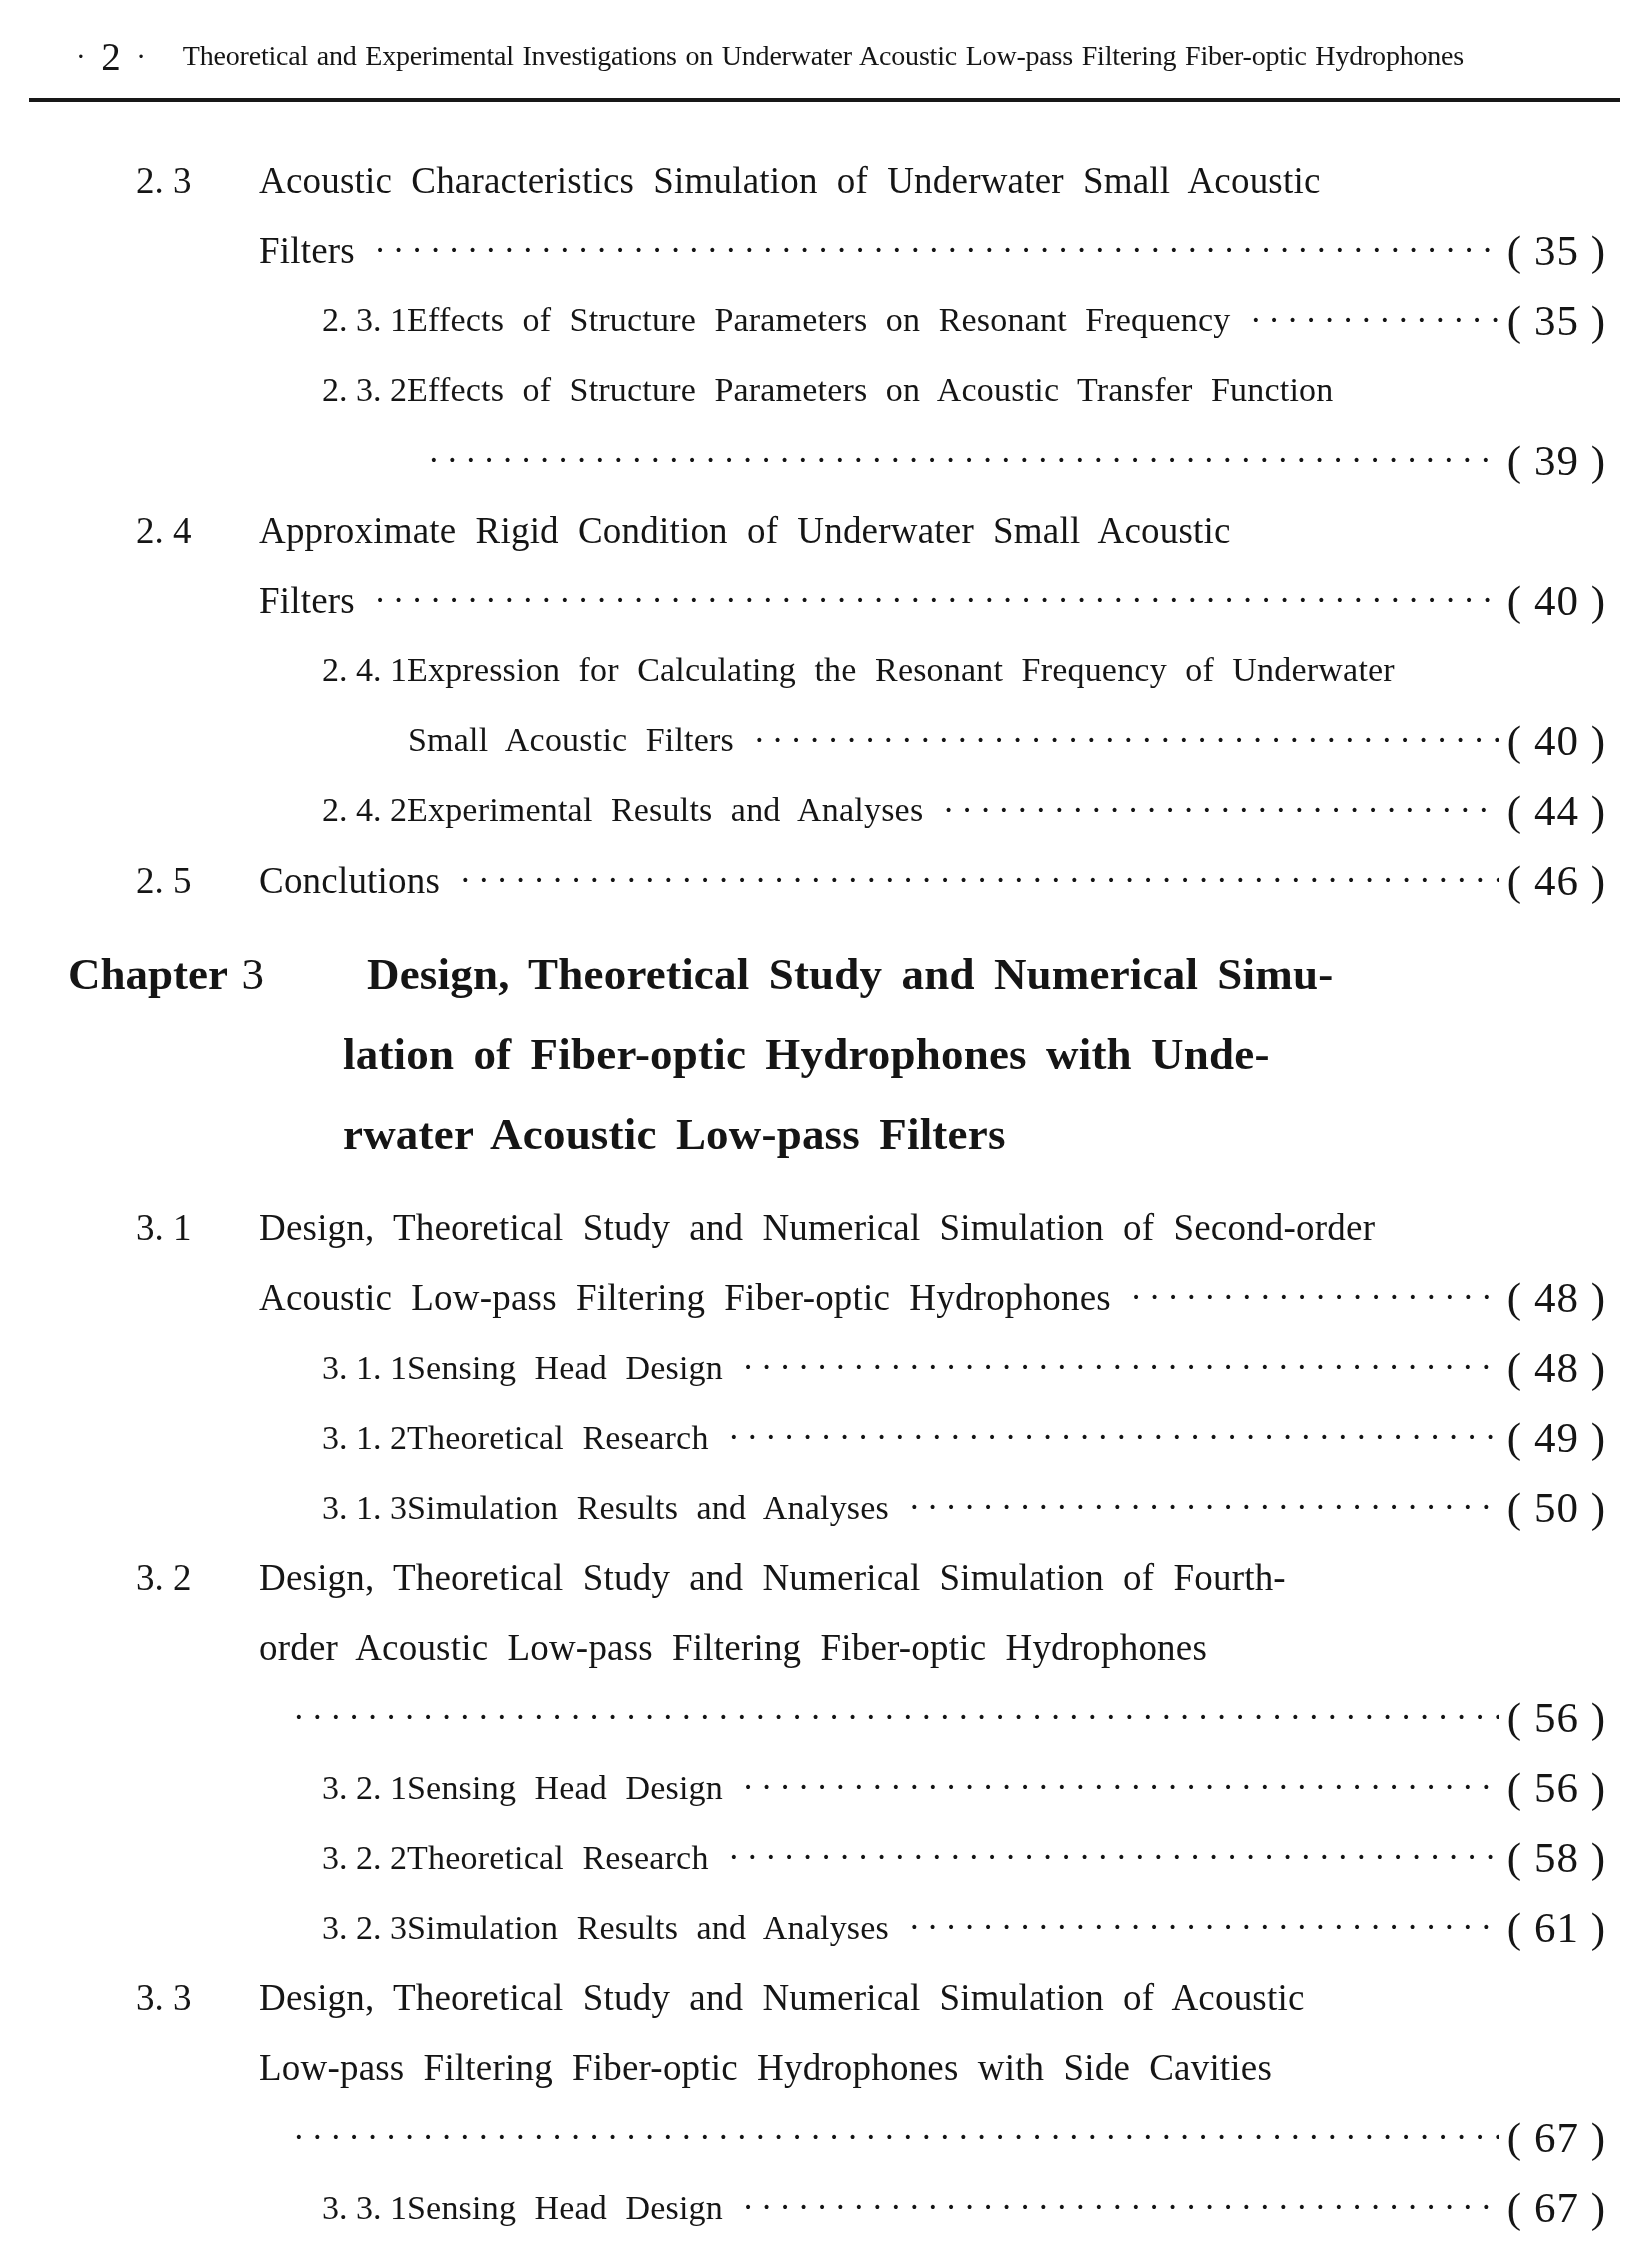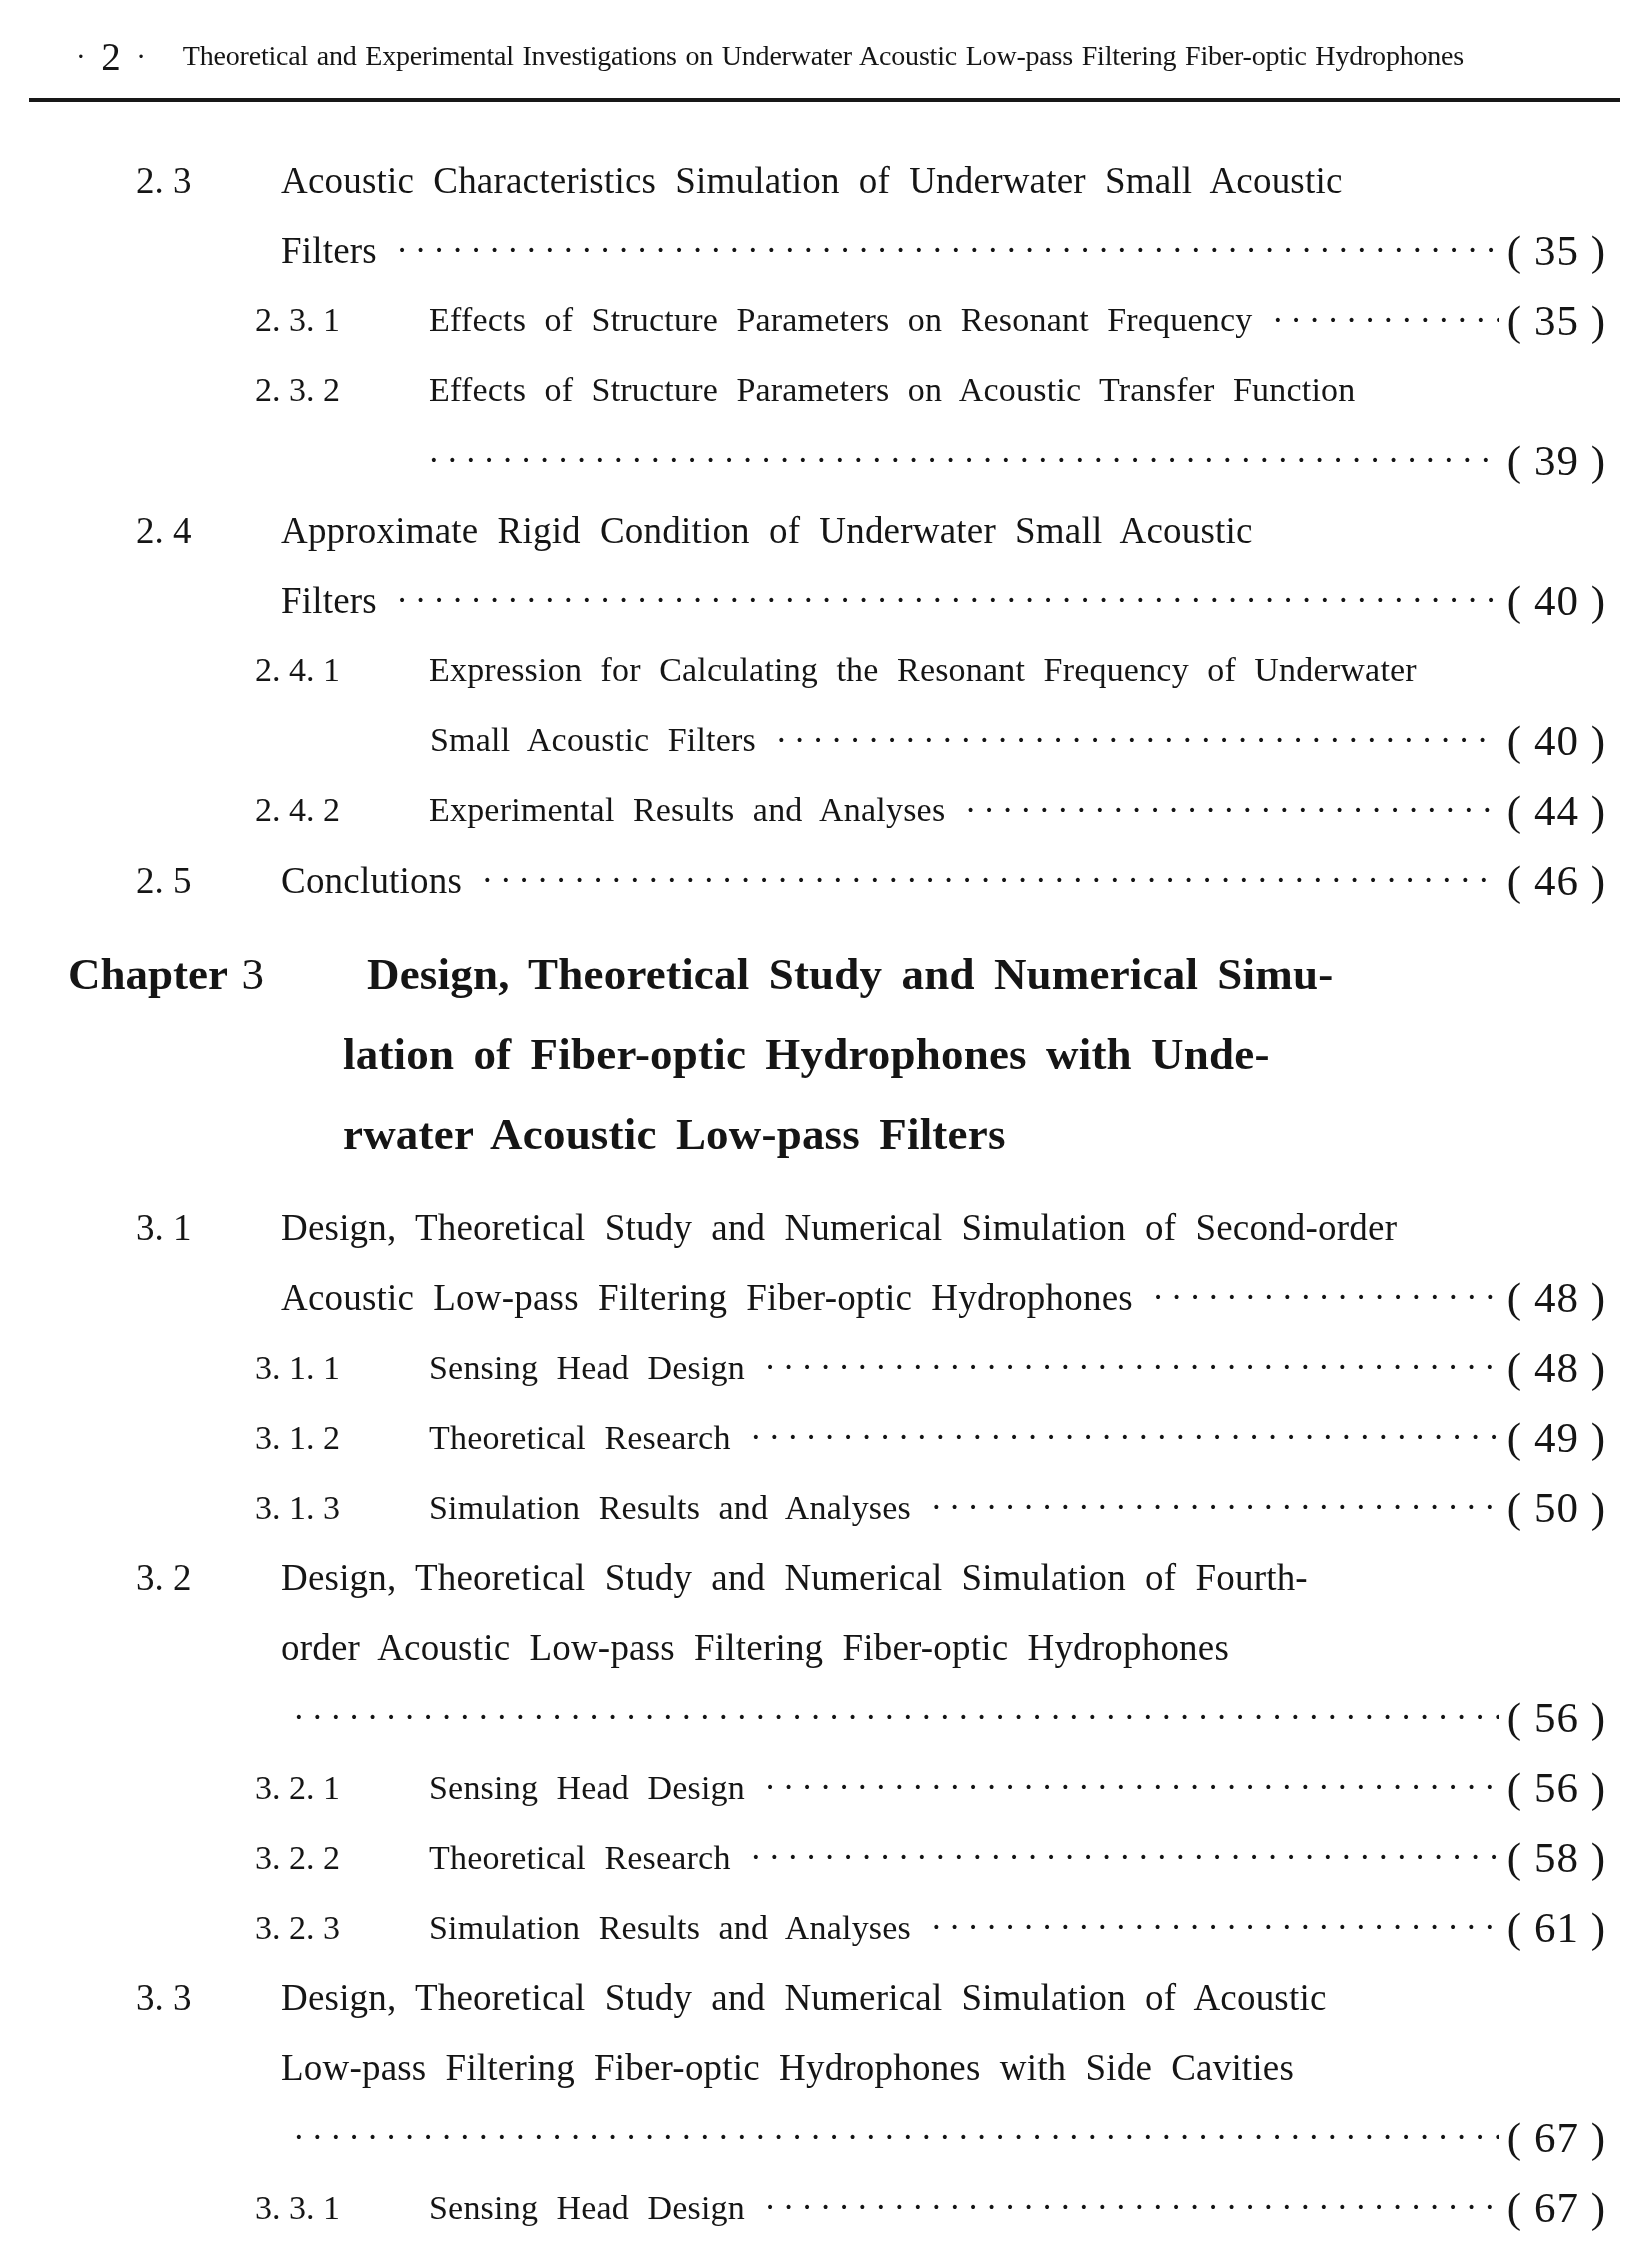--- a/index.html
+++ b/index.html
@@ -29,26 +29,26 @@
   
   .toc { position:absolute; top:145px; left:0; right:0; }
   .toc-line {
     display:flex; align-items:center; height:70px;
     padding-right:41px; white-space:nowrap;
   }
   .toc-line .num { display:inline-block; }
   .lvl1 { font-size:37px; }
   .lvl2 { font-size:34px; }
   .lvl1 .num { margin-left:136px; min-width:123px; }
-  .lvl2 .num { margin-left:255px; min-width:152px; }
+  .lvl2 .num { margin-left:255px; min-width:152px;text-align:right; }
   .cont1 { padding-left:259px;align-items:center; }
   .cont2 { padding-left:408px; }
   .dots1 { padding-left:293px; }
   .dots2 { padding-left:428px; }
-  .txt { word-spacing:9.7px; letter-spacing:0.2px;margin-left:22px; }
+  .txt { word-spacing:9.7px; letter-spacing:0.2px; }
   .leader {
     flex:1 1 auto; overflow:hidden; white-space:nowrap;
     font-size:35px; letter-spacing:6.8px; line-height:1;
     margin:0 7.8px 0 19.4px; align-self:center;
     min-width:0; color:#141414;
   }
   .pg { font-size:43px; white-space:pre; letter-spacing:1px; }
   
   .chapter { margin:19.4px 0 18.4px 0; font-weight:bold; }
   .ch-line {

